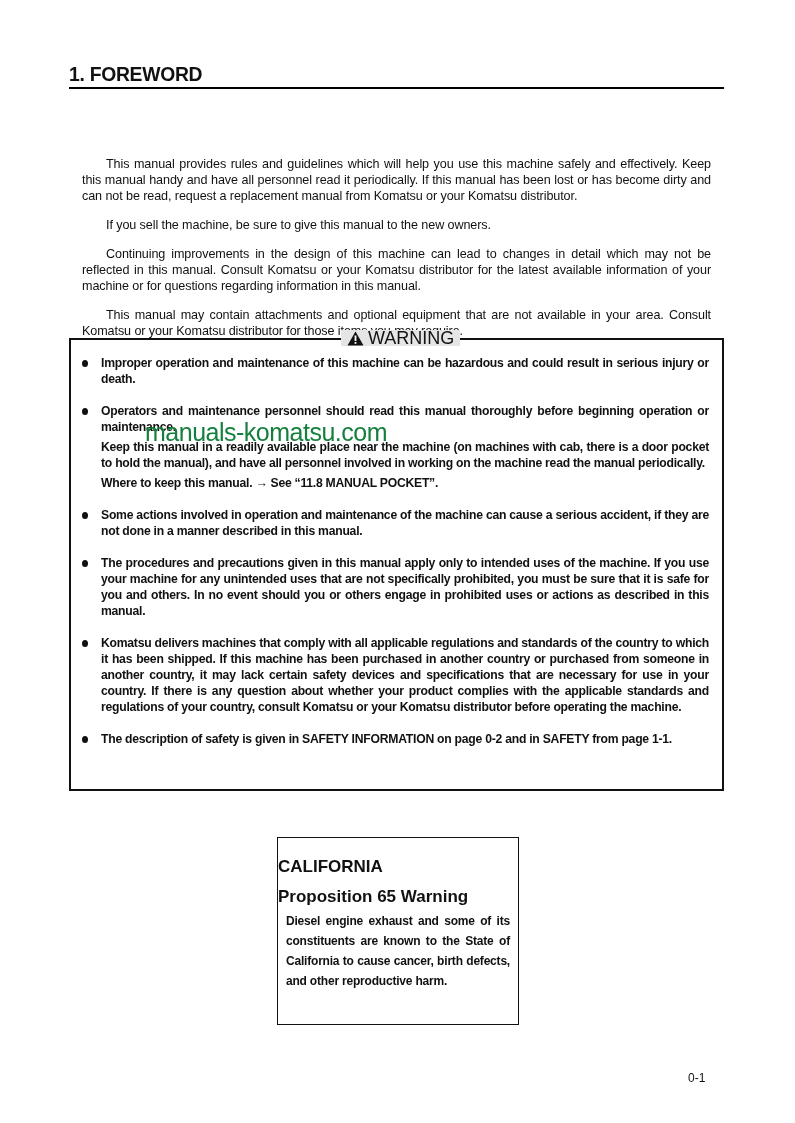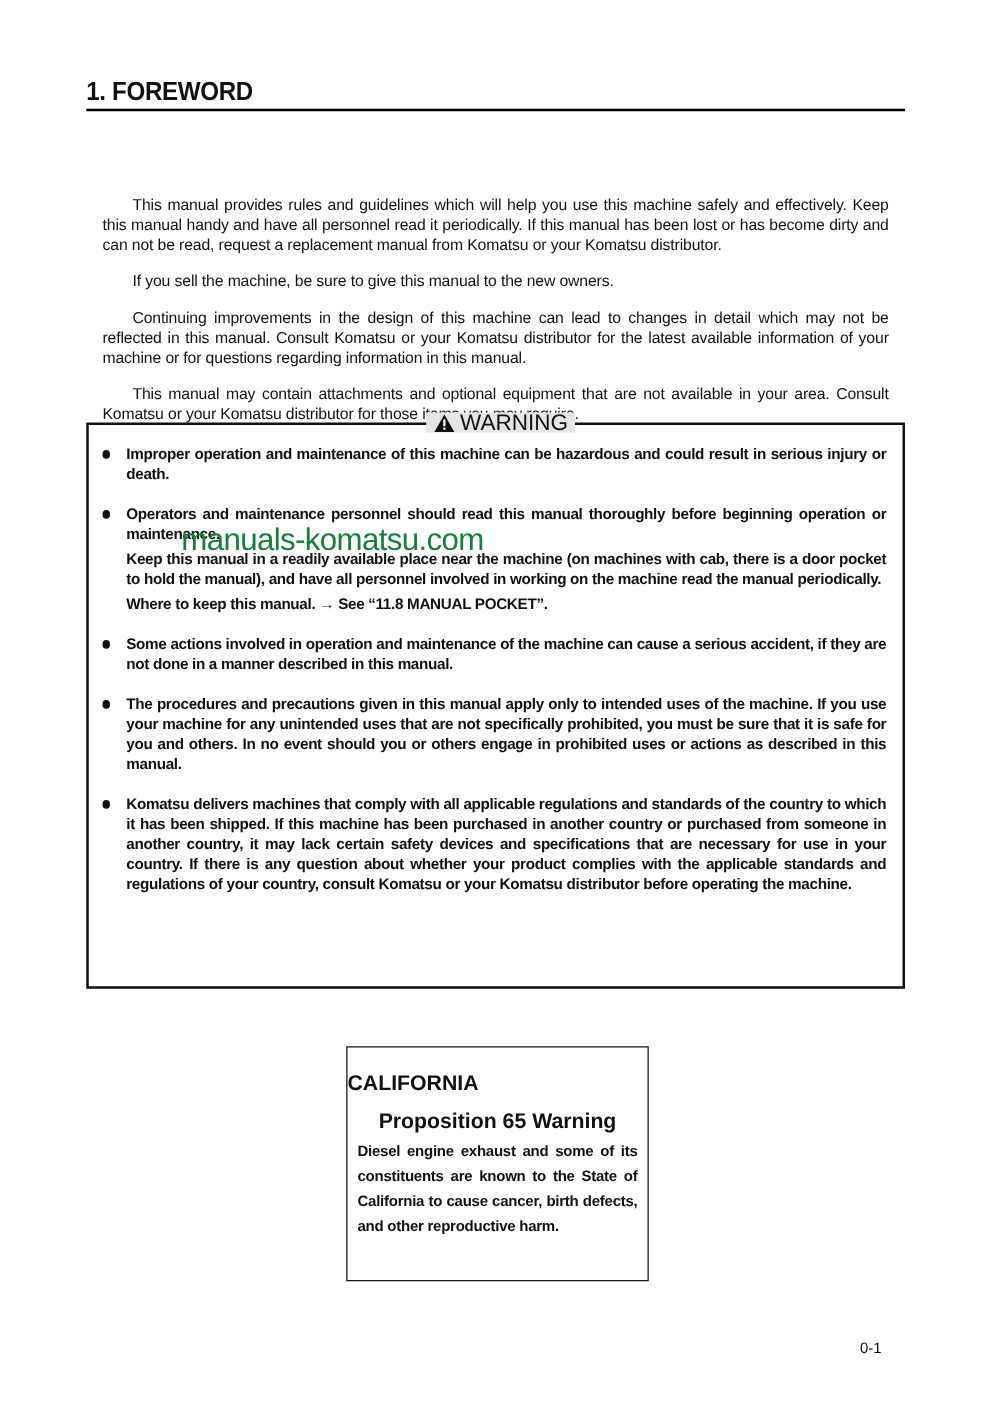--- a/index.html
+++ b/index.html
@@ -48,21 +48,21 @@
     position: absolute; left: 145px; top: 418px;
     font-family: "Liberation Sans", sans-serif; font-size: 25px; line-height: 28px;
     color: #15803d; letter-spacing: -0.5px; white-space: nowrap;
   }
 
   .prop-box {
     position: absolute; left: 277px; top: 837px; width: 240px; height: 186px;
     border: 1.5px solid #111; font-family: "Liberation Sans", sans-serif;
   }
   .prop-title1 { position: absolute; left: 0; right: 0; top: 18px; text-align: left; font-size: 17px; line-height: 22px; font-weight: bold; }
-  .prop-title2 { position: absolute; left: 0; right: 0; top: 48px; text-align: center; font-size: 17px; line-height: 22px; font-weight: bold; }
+  .prop-title2 { position: absolute; left: 0; right: 0; top: 48px; font-size: 17px; line-height: 22px; font-weight: bold; }
   .prop-body {
     position: absolute; left: 8px; right: 8px; top: 73px;
     font-size: 12px; line-height: 20px; font-weight: bold; text-align: justify; text-align-last: left;
     letter-spacing: -0.2px;
   }
 
   .page-num {
     position: absolute; left: 688px; top: 1071px; font-family: "Liberation Sans", sans-serif; font-size: 12px; line-height: 14px;
   }
 </style>
@@ -108,20 +108,24 @@
       <p>Some actions involved in operation and maintenance of the machine can cause a serious accident, if they are not done in a manner described in this manual.</p>
     </div>
     <div class="warn-item">
       <span class="bullet"></span>
       <p>The procedures and precautions given in this manual apply only to intended uses of the machine. If you use your machine for any unintended uses that are not specifically prohibited, you must be sure that it is safe for you and others. In no event should you or others engage in prohibited uses or actions as described in this manual.</p>
     </div>
     <div class="warn-item">
       <span class="bullet"></span>
       <p>Komatsu delivers machines that comply with all applicable regulations and standards of the country to which it has been shipped. If this machine has been purchased in another country or purchased from someone in another country, it may lack certain safety devices and specifications that are necessary for use in your country. If there is any question about whether your product complies with the applicable standards and regulations of your country, consult Komatsu or your Komatsu distributor before operating the machine.</p>
     </div>
+    <div class="warn-item">
+      <span class="bullet"></span>
+      <p>The description of safety is given in SAFETY INFORMATION on page 0-2 and in SAFETY from page 1-1.</p>
+    </div>
   </div>
 
   <div class="watermark">manuals-komatsu.com</div>
 
   <div class="prop-box">
     <div class="prop-title1">CALIFORNIA</div>
     <div class="prop-title2">Proposition 65 Warning</div>
     <div class="prop-body">Diesel engine exhaust and some of its constituents are known to the State of California to cause cancer, birth defects, and other reproductive harm.</div>
   </div>
 

